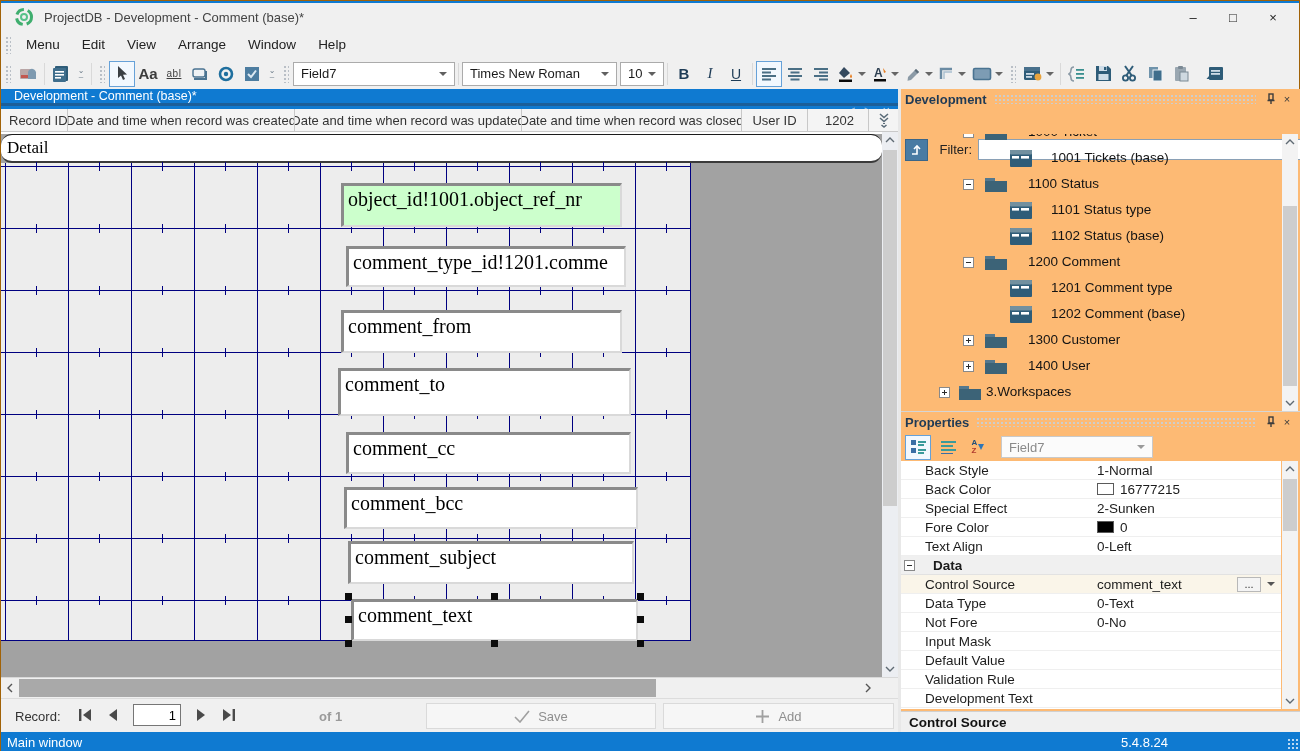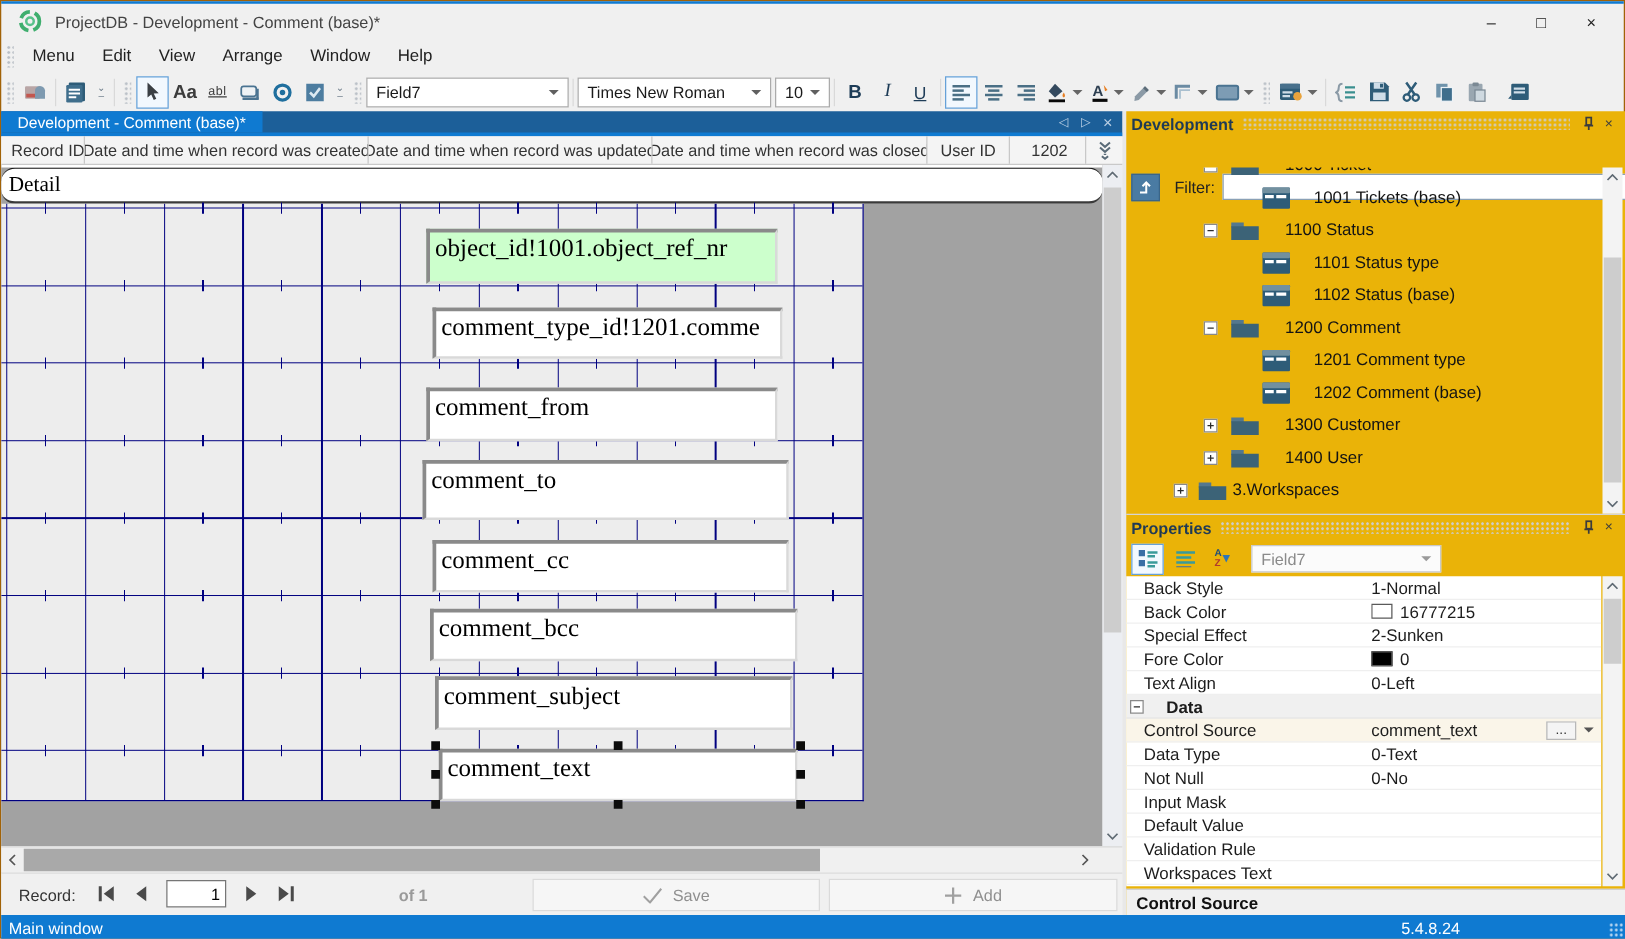--- a/index.html
+++ b/index.html
@@ -29,21 +29,21 @@
   .dd { width:0; height:0; border-left:4px solid transparent; border-right:4px solid transparent; border-top:4px solid #666; margin-left:3px; }
   .ddwrap { display:flex; align-items:center; padding:0 3px; height:26px; }
   .ovf { display:flex; flex-direction:column; align-items:center; justify-content:center; width:14px; height:26px; color:#6a7a88; font-size:8px; line-height:6px; }
   .combo { height:24px; background:#fff; border:1px solid #ababab; display:flex; align-items:center; padding:0 7px; font-size:13px; color:#1a1a1a; }
   .combo .arr { margin-left:auto; width:0; height:0; border-left:4px solid transparent; border-right:4px solid transparent; border-top:4px solid #606060; }
   .lbl-aa { font-size:15px; font-weight:bold; color:#3c3c3c; }
   .lbl-abl { font-size:10px; color:#3c3c3c; text-decoration:underline; letter-spacing:0.5px; }
   .bld { font-weight:bold; font-size:15px; } .itl { font-style:italic; font-size:15px; font-family:"Liberation Serif",serif; } .und { text-decoration:underline; font-size:14px; }
 
   
-  .tabstrip { position:absolute; left:0; top:88px; width:897px; height:20px; background:#1c5f99; border-bottom:3px solid #0f7ad1; display:flex; }
+  .tabstrip { position:absolute; left:0; top:88px; width:897px; height:20px; background:#1c5f99; border-bottom:3px solid #0f7ad1; display:flex;flex-direction:column; }
   .tab { background:#0f7ad1; color:#fff; font-size:12.5px; height:17px; display:flex; align-items:center; padding:0 13px; }
   .tabnav { margin-left:auto; display:flex; align-items:center; gap:10px; padding-right:8px; color:#b9cfe4; font-size:10px; }
 
   
   .colheaders { position:absolute; left:0; top:108px; width:897px; height:23px; background:#f4f4f4; border-bottom:1px solid #c9c9c9; display:flex; font-size:13px; color:#333; }
   .ch { border-right:1px solid #c8c8c8; display:flex; align-items:center; justify-content:center; white-space:nowrap; overflow:hidden; }
   .ch.first { justify-content:flex-start; padding-left:8px; }
   .ch.num { justify-content:flex-end; padding-right:14px; }
   .ch-collapse { width:29px; display:flex; align-items:center; justify-content:center; }
 
@@ -96,21 +96,21 @@
   .bigbtn.add  { left:662px; width:231px; }
 
   
   .statusbar { position:absolute; left:0; top:731px; width:1300px; height:20px; background:#0f7ad1; color:#fff; font-size:13px; display:flex; align-items:center; }
   .statusbar .left { margin-left:6px; }
   .statusbar .ver { position:absolute; left:1120px; }
   .sizegrip { position:absolute; right:2px; bottom:2px; width:12px; height:12px; background:radial-gradient(#bcd9f2 1px, transparent 1.2px); background-size:4px 4px; }
 
   
   .splitter { position:absolute; left:897px; top:88px; width:3px; height:643px; background:#e8e8e8; }
-  .side { position:absolute; left:900px; top:88px; width:400px; height:643px; background:#eab308; }
+  .side { position:absolute; left:900px; top:88px; width:400px; height:643px; background:#fdba74; }
   .panel-title { display:flex; align-items:center; height:20px; padding:0 6px 0 4px; }
   .panel-title .pt { font-size:13px; font-weight:600; color:#1f3a55; white-space:nowrap; }
   .panel-title .dots { flex:1; height:10px; margin:0 7px; background:radial-gradient(#cdcdcd 1px, transparent 1.2px); background-size:4px 4px; }
   .panel-title .pbtn { width:16px; height:16px; display:flex; align-items:center; justify-content:center; color:#3c3c3c; font-size:11px; }
 
   .dev-toolbar { position:absolute; left:0; top:20px; width:100%; height:25px; display:flex; align-items:center;margin-top:28px; }
   .gotobtn { margin-left:4px; width:23px; height:22px; background:#4a7ba3; border:1px solid #3a6588; display:flex; align-items:center; justify-content:center; }
   .filter-label { margin-left:12px; font-size:13px; color:#222; }
   .filter-input { margin-left:6px; width:330px; height:21px; border:1px solid #8aa0b5; background:#fff; font-size:13px; padding:0 4px; }
 
@@ -135,21 +135,21 @@
   .pbtn24.sel { border-color:#66a1d8; background:#f2f8fe; }
   .sortico { display:flex; align-items:center; gap:1px; }
   .sortico .az { display:flex; flex-direction:column; font-size:8px; font-weight:bold; line-height:8px; }
   .sortico .az .a { color:#1f4e79; } .sortico .az .z { color:#b03a2e; }
   .sortico .dar { width:0;height:0;border-left:3px solid transparent;border-right:3px solid transparent;border-top:6px solid #2e75b6; }
   .obj-combo { margin-left:10px; width:152px; height:22px; background:#fbfbfb; border:1px solid #c9c9c9; color:#8a8a8a; font-size:13px; display:flex; align-items:center; padding:0 7px; }
   .obj-combo .arr { margin-left:auto; width:0;height:0;border-left:4px solid transparent;border-right:4px solid transparent;border-top:4px solid #9a9a9a; }
 
   .pgrid { position:absolute; left:0; top:49px; width:380px; height:248px; background:#fff; font-size:13.5px; overflow:hidden; }
   .prow { display:flex; height:19px; align-items:center; border-bottom:1px solid #efefef; }
-  .prow .pname { width:196px; padding-left:14px; color:#1c1c1c; white-space:nowrap; overflow:hidden; }
+  .prow .pname { width:196px; padding-left:24px; color:#1c1c1c; white-space:nowrap; overflow:hidden; }
   .prow .pval { flex:1; color:#1c1c1c; display:flex; align-items:center; white-space:nowrap; overflow:hidden; }
   .prow.cat { background:#f0f0f0; border-bottom:1px solid #e2e2e2; }
   .prow.cat .pname { font-weight:bold; padding-left:18px; width:auto; }
   .catexp { position:relative; width:11px; height:11px; border:1px solid #898989; background:#fff; margin-left:3px; }
   .catexp i { position:absolute; left:2px; top:4px; width:5px; height:1px; background:#2c2c2c; }
   .prow.hl { background:#faf5e9; }
   .swatch { width:17px; height:12px; border:1px solid #5a5a5a; margin-right:6px; }
   .ellbtn { margin-left:auto; width:24px; height:15px; border:1px solid #b8b8b8; background:#f4f4f4; color:#333; font-size:11px; display:flex; align-items:center; justify-content:center; line-height:1; }
   .valdd { width:16px; height:15px; display:flex; align-items:center; justify-content:center; margin:0 2px; }
   .valdd i { width:0;height:0;border-left:4px solid transparent;border-right:4px solid transparent;border-top:4px solid #555; }
@@ -766,37 +766,37 @@
             <span class="valdd">
                 <i></i>
               </span>
           </span>
         </div>
         <div class="prow">
           <span class="pname">Data Type</span>
           <span class="pval">0-Text</span>
         </div>
         <div class="prow">
-          <span class="pname">Not Null</span>
+          <span class="pname">Not Fore</span>
           <span class="pval">0-No</span>
         </div>
         <div class="prow">
           <span class="pname">Input Mask</span>
           <span class="pval"></span>
         </div>
         <div class="prow">
           <span class="pname">Default Value</span>
           <span class="pval"></span>
         </div>
         <div class="prow">
           <span class="pname">Validation Rule</span>
           <span class="pval"></span>
         </div>
         <div class="prow">
-          <span class="pname">Workspaces Text</span>
+          <span class="pname">Development Text</span>
           <span class="pval"></span>
         </div>
       </div>
       <div class="pgrid-sb">
         <div class="sb-btn" style="top:0">
           <svg width="10" height="6" viewBox="0 0 10 6">
               <path d="M1,5 L5,1 L9,5" fill="none" stroke="#5f6a73" stroke-width="1.4"></path>
             </svg>
         </div>
         <div class="thumb"></div>

